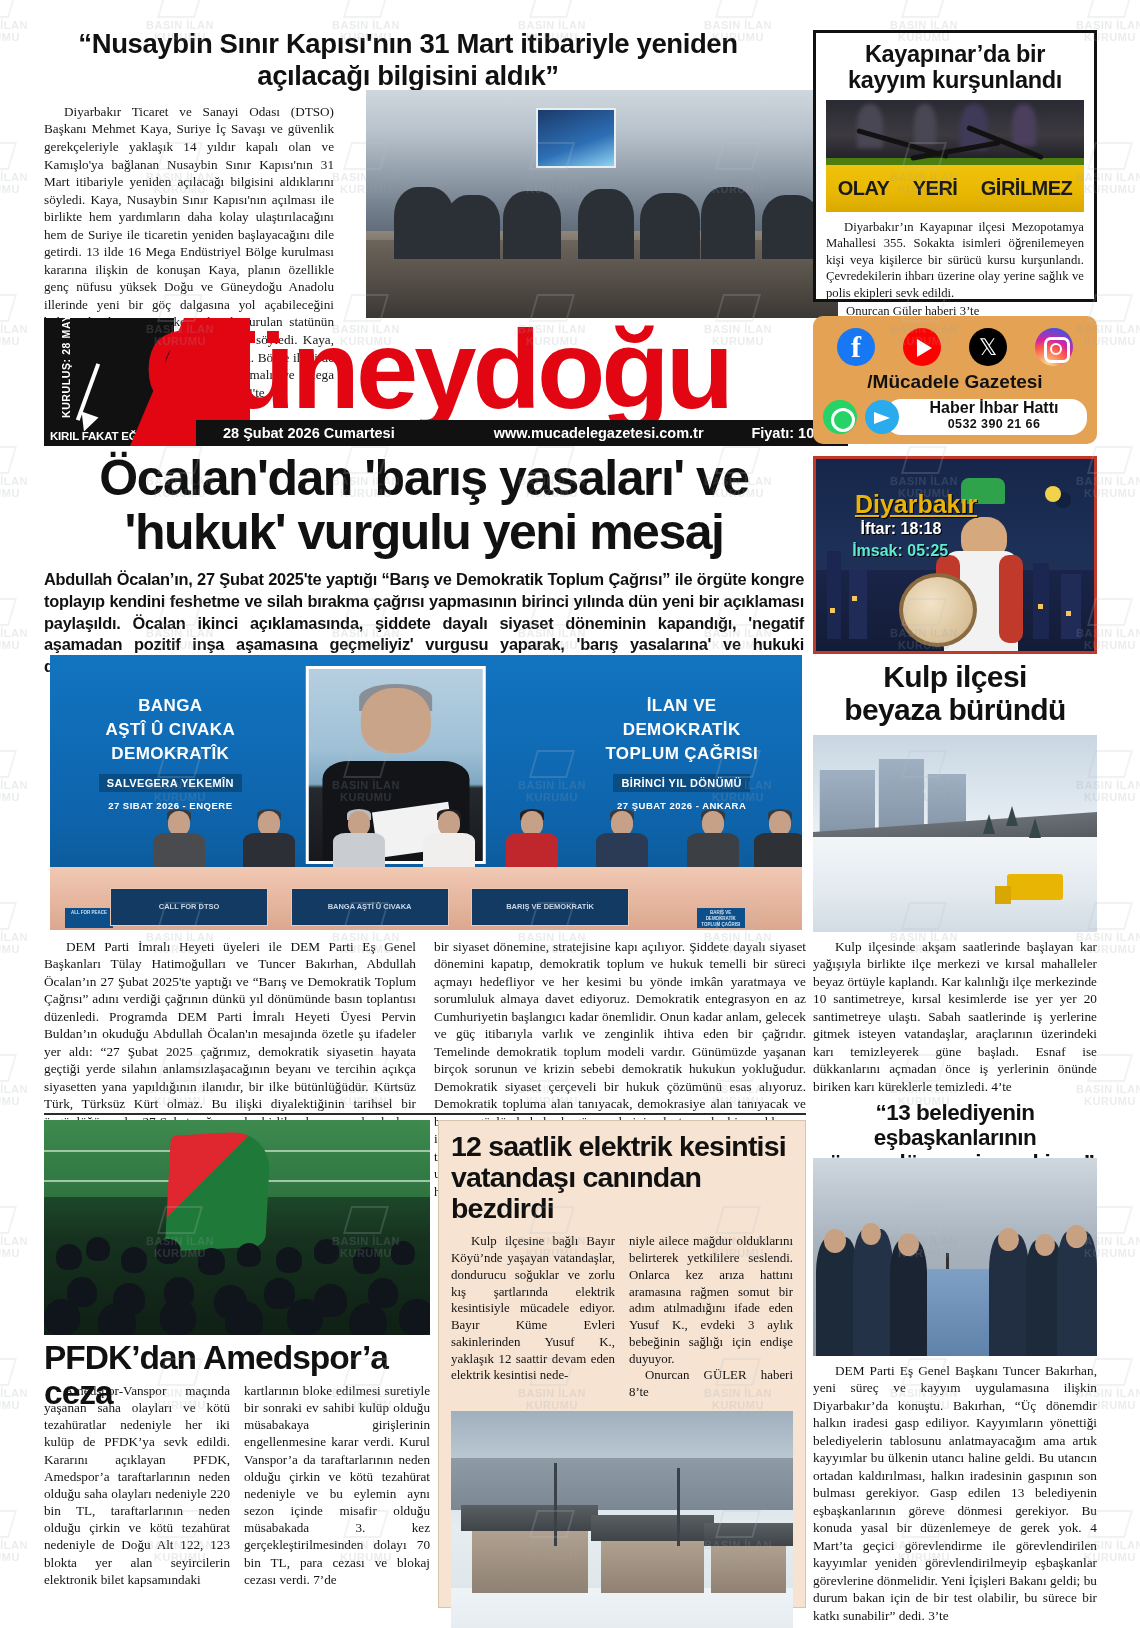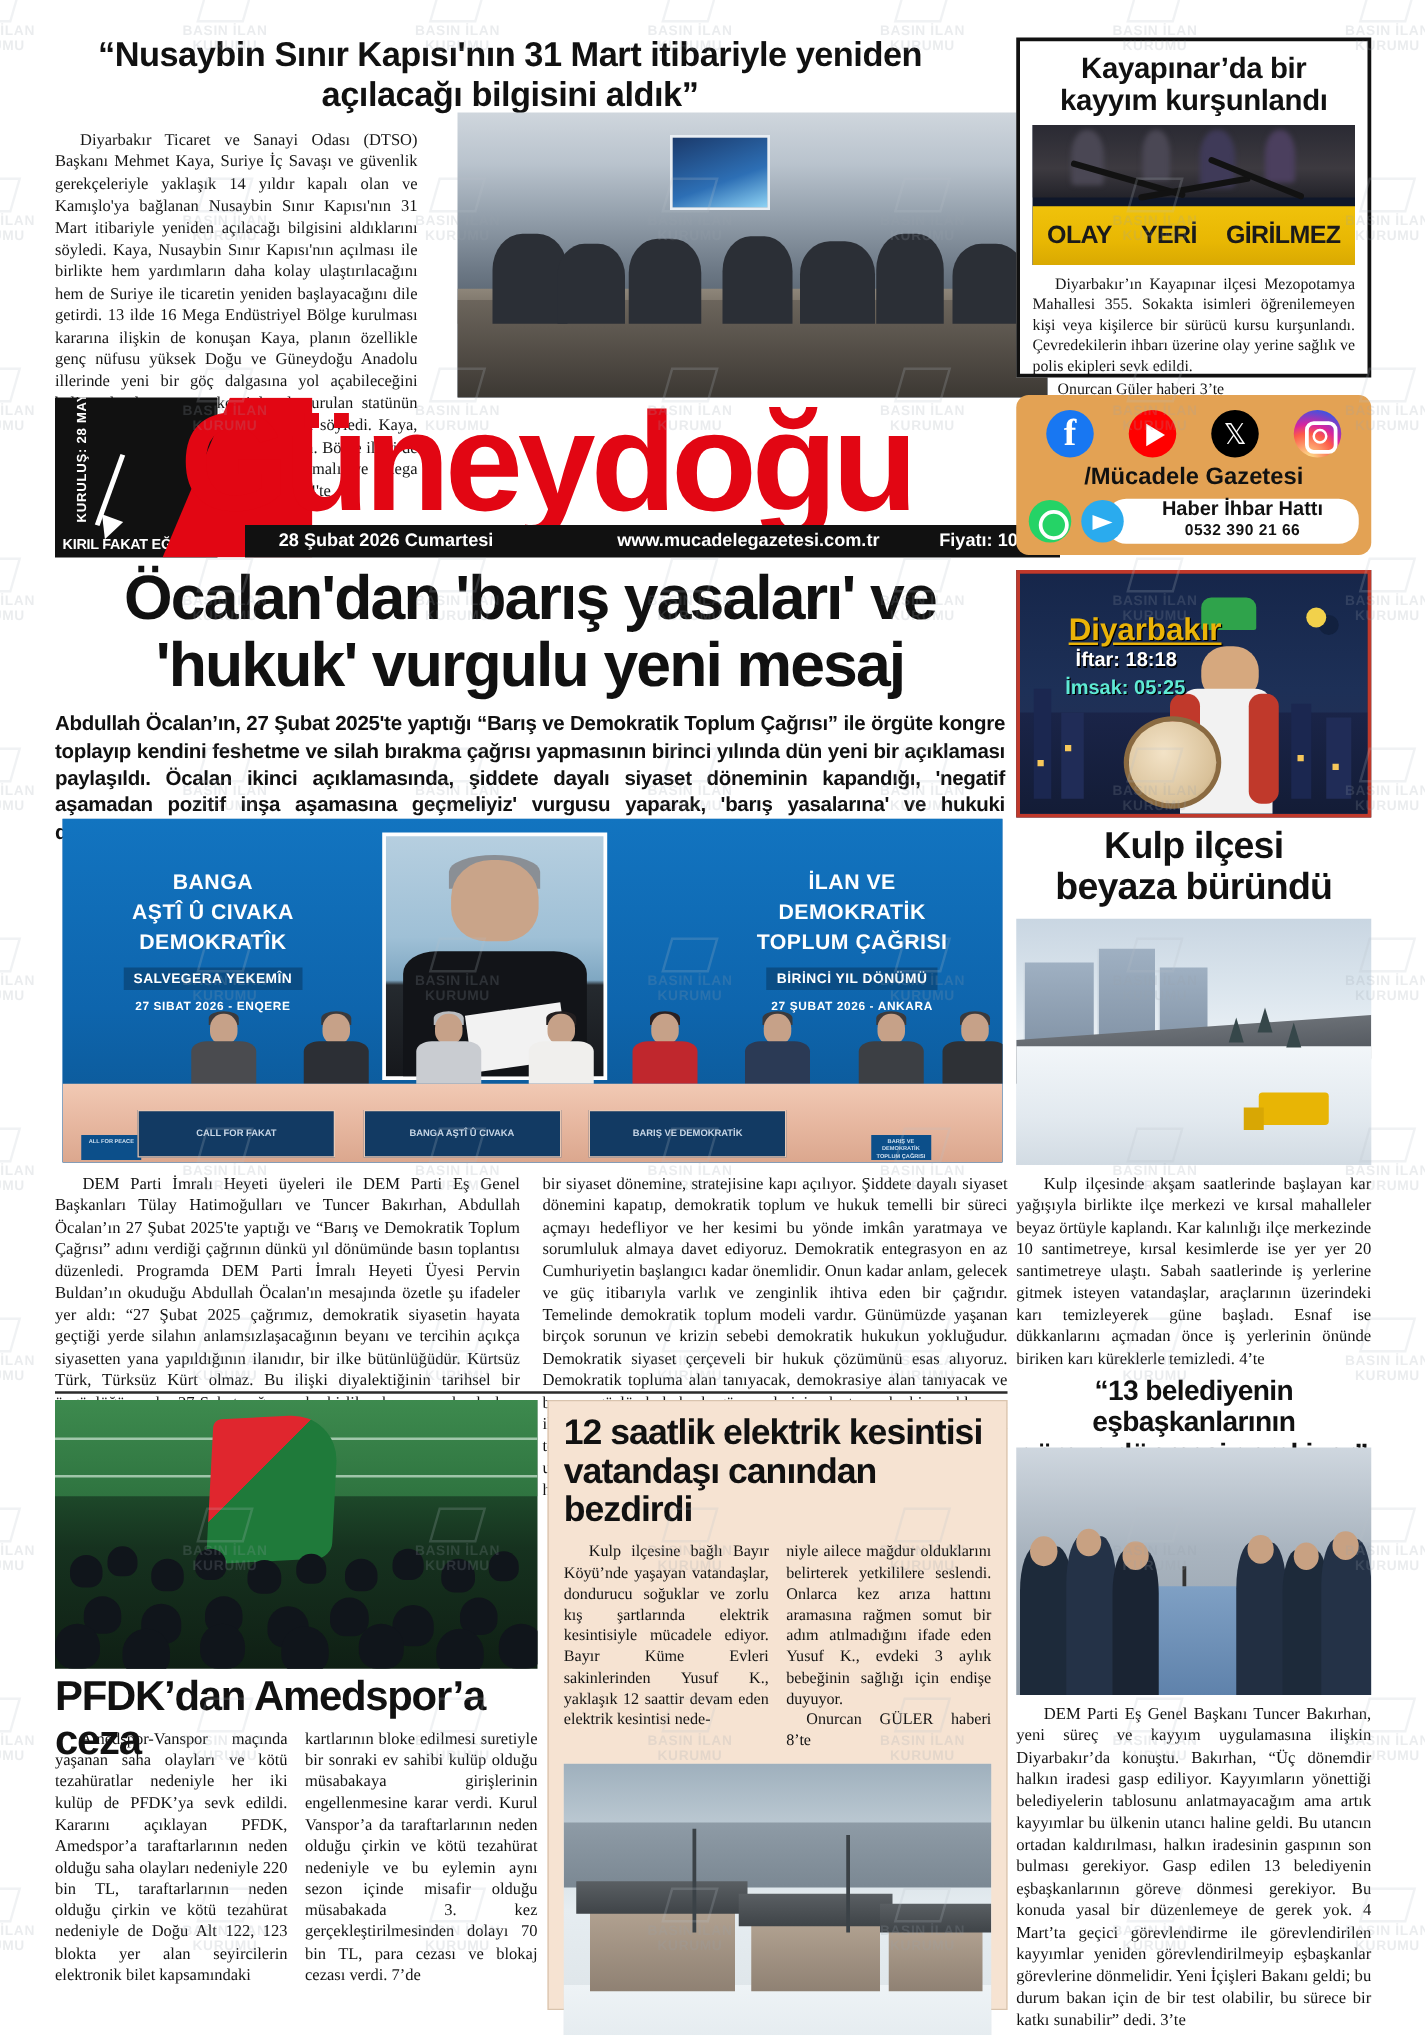--- a/index.html
+++ b/index.html
@@ -121,21 +121,21 @@
     font-weight: 700;
     font-size: 23.5px;
     line-height: 1.12;
     text-align: center;
     color: #111;
     letter-spacing: -.3px;
   }
   .kaya-photo {
     margin-top: 6px;
     width: 100%; height: 112px;
-    background: #0f172a;
+    background: #4d7c0f;
     position: relative;
     overflow: hidden;
   }
   .kaya-photo .dark {
     position:absolute; top:0; left:0; width:100%; height:52%;
     background: linear-gradient(180deg,#2a2a33 0%,#3d3a40 60%,#23232a 100%);
   }
   .kaya-photo .blurfig {
     position:absolute; top:4%; background:#4a4754; border-radius: 46% 46% 10% 10%;
     filter: blur(2px);
@@ -783,21 +783,21 @@
           <div class="hr2"></div>
           <div class="h"></div>
           <div class="b" style="background:#2e3136;"></div>
         </div>
     </div>
 
     <div class="mp-table">
       <div class="mp-placard" style="left:2%;">ALL FOR PEACE</div>
       <div class="mp-panel"></div>
       <div class="mp-placard" style="left:86%;">BARIŞ VE DEMOKRATİK TOPLUM ÇAĞRISI</div>
-      <div class="panel" style="left:8%;width:21%;">CALL FOR FAKAT</div>
+      <div class="panel" style="left:8%;width:21%;">CALL FOR DTSO</div>
       <div class="panel" style="left:32%;width:21%;">BANGA AŞTÎ Û CIVAKA</div>
       <div class="panel" style="left:56%;width:21%;">BARIŞ VE DEMOKRATİK</div>
     </div>
   </div>
 
   <div class="mid-cols">
     <div class="mid-col first">DEM Parti İmralı Heyeti üyeleri ile DEM Parti Eş Genel Başkanları Tülay Hatimoğulları ve Tuncer Bakırhan, Abdullah Öcalan’ın 27 Şubat 2025'te yaptığı ve “Barış ve Demokratik Toplum Çağrısı” adını verdiği çağrının dünkü yıl dönümünde basın toplantısı düzenledi. Programda DEM Parti İmralı Heyeti Üyesi Pervin Buldan’ın okuduğu Abdullah Öcalan'ın mesajında özetle şu ifadeler yer aldı: “27 Şubat 2025 çağrımız, demokratik siyasetin hayata geçtiği yerde silahın anlamsızlaşacağının beyanı ve tercihin açıkça siyasetten yana yapıldığının ilanıdır, bir ilke bütünlüğüdür. Kürtsüz Türk, Türksüz Kürt olmaz. Bu ilişki diyalektiğinin tarihsel bir özgünlüğü vardır. 27 Şubat çağrımız bu birlik ruhunun canlandırılma girişimi ve Demokratik Cumhuriyet talebidir. Son iki yüzyılda tersine çevrilmek istenen kardeşliğin önündeki engelleri kaldırıyor, kardeşlik hukukunun gereğini yapıyoruz. Şimdi negatif aşamadan pozitif inşa aşamasına geçmeliyiz. Yeni</div>
     <div class="mid-col">bir siyaset dönemine, stratejisine kapı açılıyor. Şiddete dayalı siyaset dönemini kapatıp, demokratik toplum ve hukuk temelli bir süreci açmayı hedefliyor ve her kesimi bu yönde imkân yaratmaya ve sorumluluk almaya davet ediyoruz. Demokratik entegrasyon en az Cumhuriyetin başlangıcı kadar önemlidir. Onun kadar anlam, gelecek ve güç itibarıyla varlık ve zenginlik ihtiva eden bir çağrıdır. Temelinde demokratik toplum modeli vardır. Günümüzde yaşanan birçok sorunun ve krizin sebebi demokratik hukukun yokluğudur. Demokratik siyaset çerçeveli bir hukuk çözümünü esas alıyoruz. Demokratik topluma alan tanıyacak, demokrasiye alan tanıyacak ve bunun güçlü hukuksal güvencelerini oluşturacak bir yaklaşıma ihtiyacımız var. Dininde, milliyetinde, düşüncesinde özgür olmayı temel alan bir özgür yurttaşlığı esas alıyoruz.  Bütün gadre uğramışların var olma ve kendilerini özgürce ifade edebilme haklarını savunuyoruz." 6'da</div>
   </div>
   <div class="rule-mid"></div>

